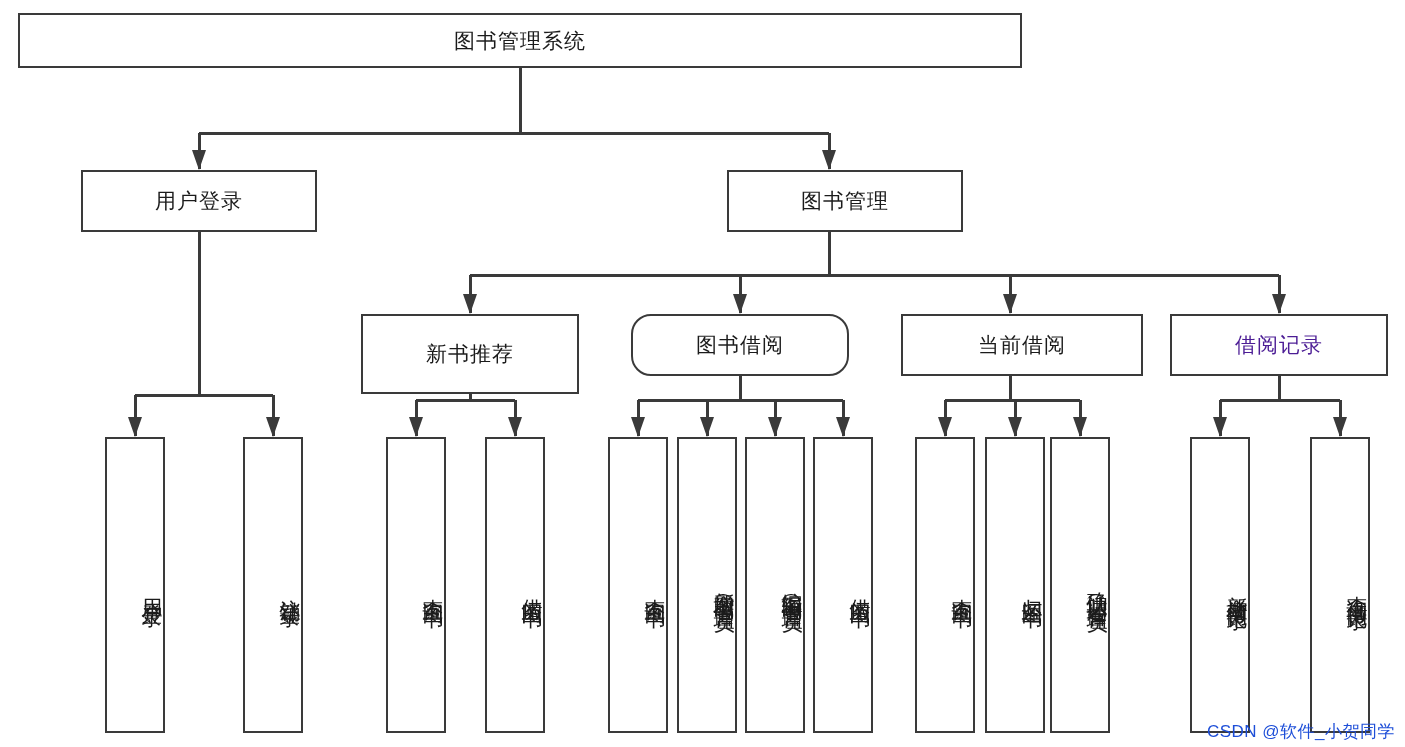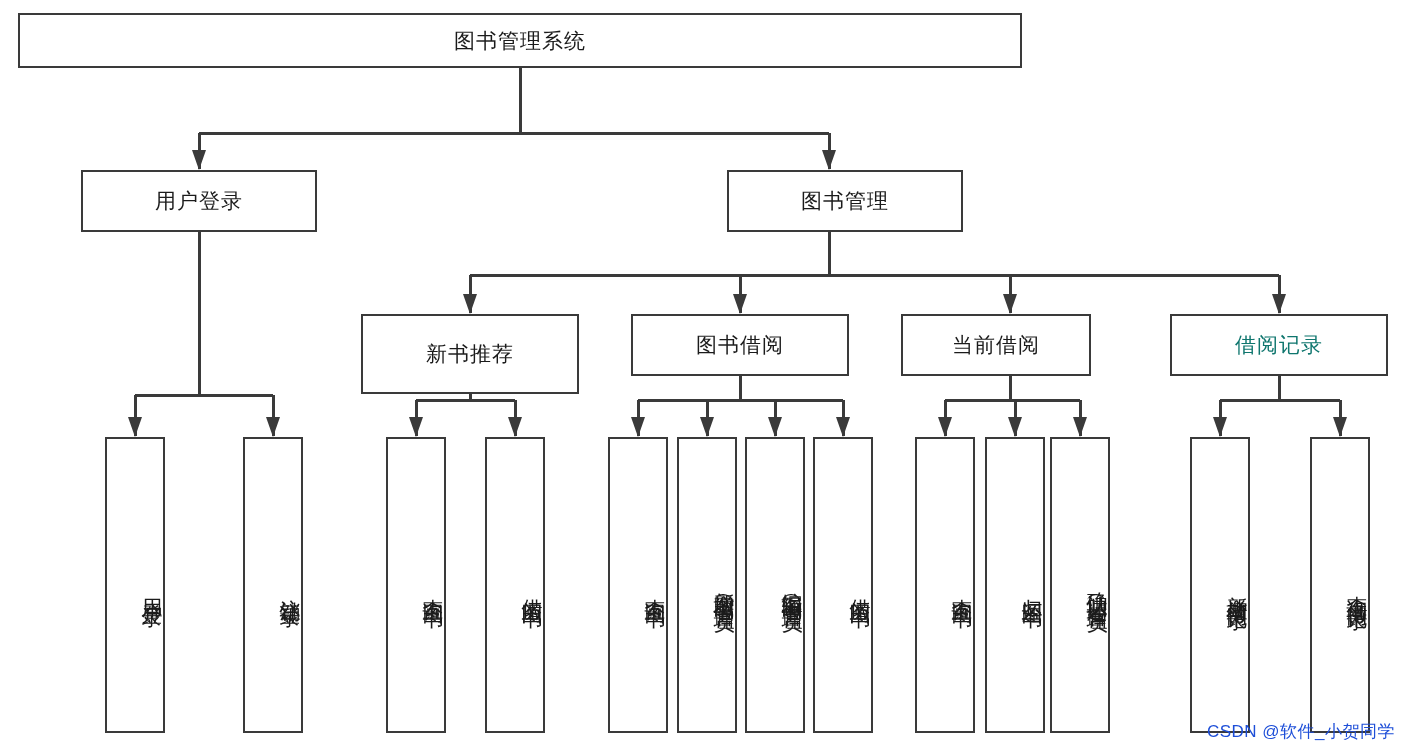--- a/index.html
+++ b/index.html
@@ -124,27 +124,27 @@
       </div>
       <div class="node horiz" style="left: 81px; top: 170px; width: 236px; height: 62px; border-color: rgb(58, 58, 58); background: rgb(255, 255, 255); color: rgb(27, 27, 27);">
         <span class="label">用户登录</span>
       </div>
       <div class="node horiz" style="left: 727px; top: 170px; width: 236px; height: 62px; border-color: rgb(58, 58, 58); background: rgb(255, 255, 255); color: rgb(27, 27, 27);">
         <span class="label">图书管理</span>
       </div>
       <div class="node horiz" style="left: 361px; top: 314px; width: 218px; height: 80px; border-color: rgb(58, 58, 58); background: rgb(255, 255, 255); color: rgb(27, 27, 27);">
         <span class="label">新书推荐</span>
       </div>
-      <div class="node horiz" style="left: 631px; top: 314px; width: 218px; height: 62px; border-color: rgb(58, 58, 58); background: rgb(255, 255, 255); color: rgb(27, 27, 27);">
+      <div class="node horiz" style="left: 631px; top: 314px; width: 218px; height: 62px; border-color: rgb(58, 58, 58); background: rgb(255, 255, 255); color: rgb(27, 27, 27); border-radius: 20px;">
         <span class="label">图书借阅</span>
       </div>
-      <div class="node horiz" style="left: 901px; top: 314px; width: 190px; height: 62px; border-color: rgb(58, 58, 58); background: rgb(255, 255, 255); color: rgb(27, 27, 27);">
+      <div class="node horiz" style="left: 901px; top: 314px; width: 242px; height: 62px; border-color: rgb(58, 58, 58); background: rgb(255, 255, 255); color: rgb(27, 27, 27);">
         <span class="label">当前借阅</span>
       </div>
-      <div class="node horiz" style="left: 1170px; top: 314px; width: 218px; height: 62px; border-color: rgb(58, 58, 58); background: rgb(255, 255, 255); color: #0f766e;">
+      <div class="node horiz" style="left: 1170px; top: 314px; width: 218px; height: 62px; border-color: rgb(58, 58, 58); background: rgb(255, 255, 255); color: #4c1d95;">
         <span class="label">借阅记录</span>
       </div>
       <div class="node vert" style="left: 105px; top: 437px; width: 60px; height: 296px; border-color: rgb(58, 58, 58); background: rgb(255, 255, 255); color: rgb(27, 27, 27);">
         <span class="label">用户登录</span>
       </div>
       <div class="node vert" style="left: 243px; top: 437px; width: 60px; height: 296px; border-color: rgb(58, 58, 58); background: rgb(255, 255, 255); color: rgb(27, 27, 27);">
         <span class="label">注销登录</span>
       </div>
       <div class="node vert" style="left: 386px; top: 437px; width: 60px; height: 296px; border-color: rgb(58, 58, 58); background: rgb(255, 255, 255); color: rgb(27, 27, 27);">
         <span class="label">查询图书</span>

